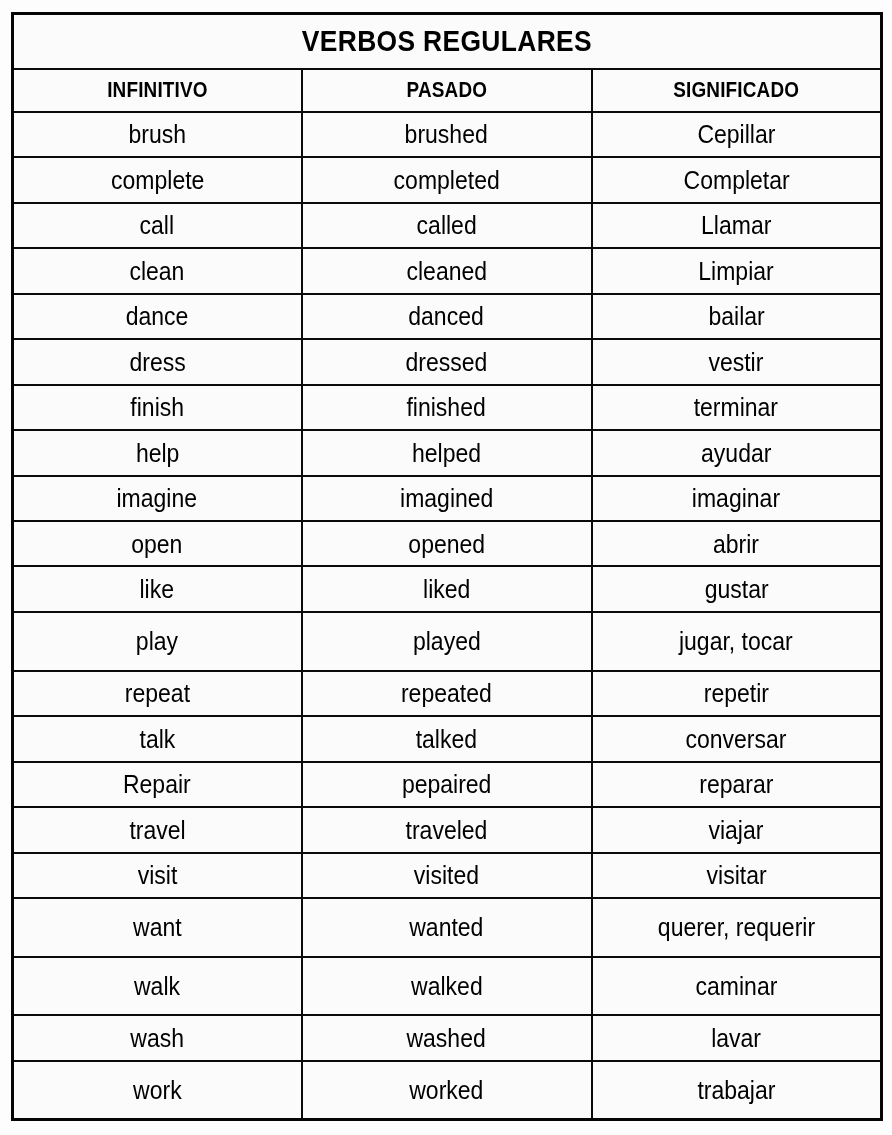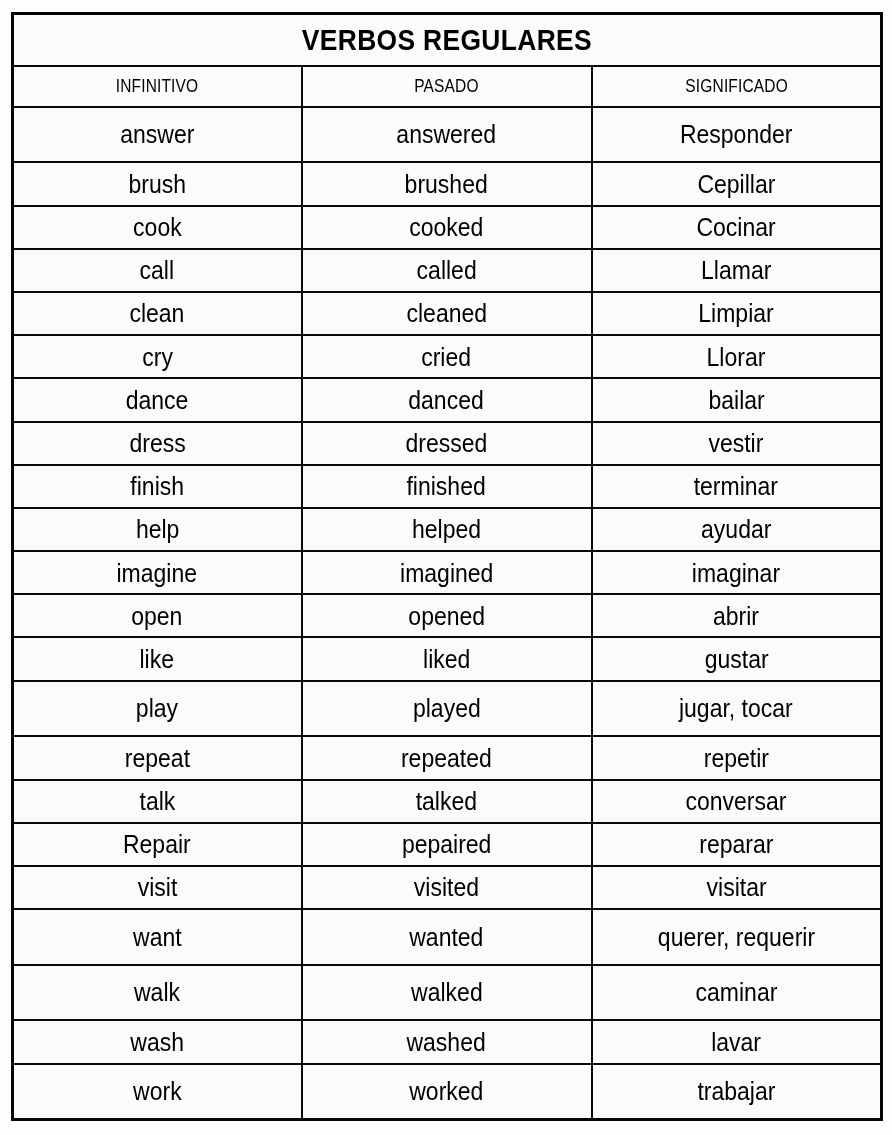--- a/index.html
+++ b/index.html
@@ -66,22 +66,22 @@
     border-top: none;
   }
   .title-cell .ttl {
     display: inline-block;
     transform: scaleX(0.88);
   }
 
   
   .head-cell {
     height: 36px;
-    font-size: 18px;
-    font-weight: normal;
+    font-size: 22px;
+    font-weight: bold;
     letter-spacing: 0.2px;
   }
   .head-cell .hd {
     display: inline-block;
     transform: scaleX(0.86);
   }
 
   
   .data-cell {
     font-size: 25px;
@@ -122,51 +122,41 @@
           <span class="hd">INFINITIVO</span>
         </th>
         <th class="head-cell">
           <span class="hd">PASADO</span>
         </th>
         <th class="head-cell">
           <span class="hd">SIGNIFICADO</span>
         </th>
       </tr>
 
-        <tr class="row-tall">
-          <td class="data-cell"><span class="cv">answer</span></td>
-          <td class="data-cell"><span class="cv">answered</span></td>
-          <td class="data-cell"><span class="cv">Responder</span></td>
-        </tr>
         <tr class="row-std">
           <td class="data-cell"><span class="cv">brush</span></td>
           <td class="data-cell"><span class="cv">brushed</span></td>
           <td class="data-cell"><span class="cv">Cepillar</span></td>
         </tr>
         <tr class="row-std">
-          <td class="data-cell"><span class="cv">cook</span></td>
-          <td class="data-cell"><span class="cv">cooked</span></td>
-          <td class="data-cell"><span class="cv">Cocinar</span></td>
+          <td class="data-cell"><span class="cv">complete</span></td>
+          <td class="data-cell"><span class="cv">completed</span></td>
+          <td class="data-cell"><span class="cv">Completar</span></td>
         </tr>
         <tr class="row-std">
           <td class="data-cell"><span class="cv">call</span></td>
           <td class="data-cell"><span class="cv">called</span></td>
           <td class="data-cell"><span class="cv">Llamar</span></td>
         </tr>
         <tr class="row-std">
           <td class="data-cell"><span class="cv">clean</span></td>
           <td class="data-cell"><span class="cv">cleaned</span></td>
           <td class="data-cell"><span class="cv">Limpiar</span></td>
         </tr>
         <tr class="row-std">
-          <td class="data-cell"><span class="cv">cry</span></td>
-          <td class="data-cell"><span class="cv">cried</span></td>
-          <td class="data-cell"><span class="cv">Llorar</span></td>
-        </tr>
-        <tr class="row-std">
           <td class="data-cell"><span class="cv">dance</span></td>
           <td class="data-cell"><span class="cv">danced</span></td>
           <td class="data-cell"><span class="cv">bailar</span></td>
         </tr>
         <tr class="row-std">
           <td class="data-cell"><span class="cv">dress</span></td>
           <td class="data-cell"><span class="cv">dressed</span></td>
           <td class="data-cell"><span class="cv">vestir</span></td>
         </tr>
         <tr class="row-std">
@@ -208,20 +198,25 @@
           <td class="data-cell"><span class="cv">talk</span></td>
           <td class="data-cell"><span class="cv">talked</span></td>
           <td class="data-cell"><span class="cv">conversar</span></td>
         </tr>
         <tr class="row-std">
           <td class="data-cell"><span class="cv">Repair</span></td>
           <td class="data-cell"><span class="cv">pepaired</span></td>
           <td class="data-cell"><span class="cv">reparar</span></td>
         </tr>
         <tr class="row-std">
+          <td class="data-cell"><span class="cv">travel</span></td>
+          <td class="data-cell"><span class="cv">traveled</span></td>
+          <td class="data-cell"><span class="cv">viajar</span></td>
+        </tr>
+        <tr class="row-std">
           <td class="data-cell"><span class="cv">visit</span></td>
           <td class="data-cell"><span class="cv">visited</span></td>
           <td class="data-cell"><span class="cv">visitar</span></td>
         </tr>
         <tr class="row-tall">
           <td class="data-cell"><span class="cv">want</span></td>
           <td class="data-cell"><span class="cv">wanted</span></td>
           <td class="data-cell"><span class="cv">querer, requerir</span></td>
         </tr>
         <tr class="row-tall">

